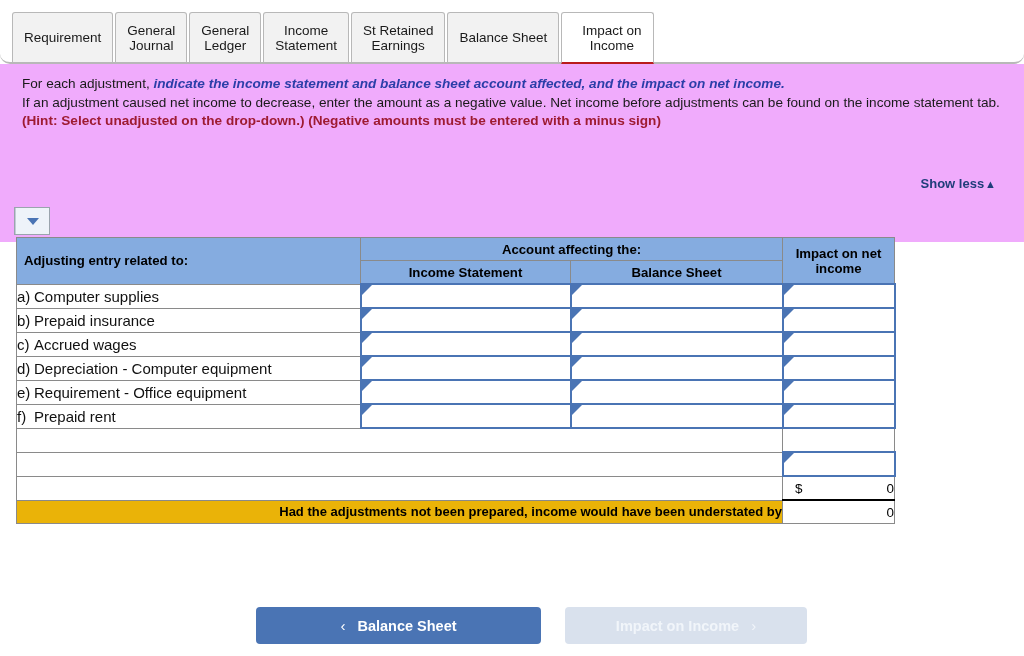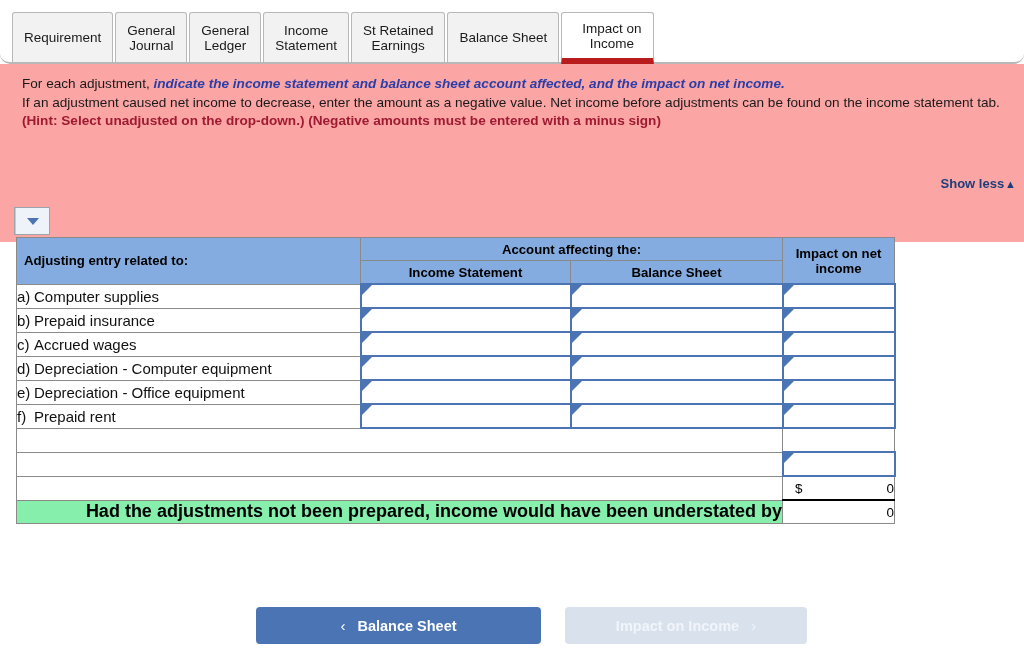--- a/index.html
+++ b/index.html
@@ -45,52 +45,52 @@
     text-align: center;
     font-size: 13.5px;
     line-height: 15px;
     color: #1a1a1a;
     padding: 0 11px;
     cursor: pointer;
     white-space: pre-line;
   }
   .tab.active {
     background: #ffffff;
-    border-bottom: 6px solid #b91c1c;
+    border-bottom: 2px solid #b91c1c;
     z-index: 3;
     padding-left: 20px;
   }
 
   
   .instructions {
     position: absolute;
     left: 0; top: 64px;
     width: 1024px;
     height: 178px;
     box-sizing: border-box;
-    background: #fca5a5;
+    background: #f0abfc;
     padding: 11px 16px 0 22px;
   }
   .instr-line {
     font-size: 13.6px;
     line-height: 18.5px;
     color: #1a1a1a;
   }
   .instr-em {
     font-style: italic;
     font-weight: bold;
     color: #2b3ea8;
   }
   .instr-hint {
     font-weight: bold;
     color: #9e1b32;
   }
   .showless {
     position: absolute;
-    right: 8px;
+    right: 28px;
     top: 112px;
     font-size: 13px;
     font-weight: bold;
     color: #1f3d7a;
     cursor: pointer;
     white-space: nowrap;
   }
   .showless .caret {
     font-size: 11px;
     margin-left: 1px;
@@ -206,22 +206,22 @@
   .numcell .dsign {
     position: absolute;
     left: 12px;
     top: 50%;
     transform: translateY(-50%);
   }
   .footlabel {
     text-align: right;
     padding-right: 8px;
     font-weight: bold;
-    font-size: 18px;
-    background: #86efac;
+    font-size: 13px;
+    background: #eab308;
   }
 
   
   .navbar {
     position: absolute;
     left: 0; top: 607px;
     width: 1024px;
     height: 42px;
     display: flex;
     align-items: flex-start;
@@ -326,21 +326,21 @@
       <td class="inputcell"></td>
       <td class="inputcell"></td>
     </tr>
     <tr>
       <td class="rowlabel"><span class="ltr">d)</span><span>Depreciation - Computer equipment</span></td>
       <td class="inputcell"></td>
       <td class="inputcell"></td>
       <td class="inputcell"></td>
     </tr>
     <tr>
-      <td class="rowlabel"><span class="ltr">e)</span><span>Depreciation - Office equipment</span></td>
+      <td class="rowlabel"><span class="ltr">e)</span><span>Requirement - Office equipment</span></td>
       <td class="inputcell"></td>
       <td class="inputcell"></td>
       <td class="inputcell"></td>
     </tr>
     <tr>
       <td class="rowlabel"><span class="ltr">f)</span><span>Prepaid rent</span></td>
       <td class="inputcell short"></td>
       <td class="inputcell short"></td>
       <td class="inputcell short"></td>
     </tr>

